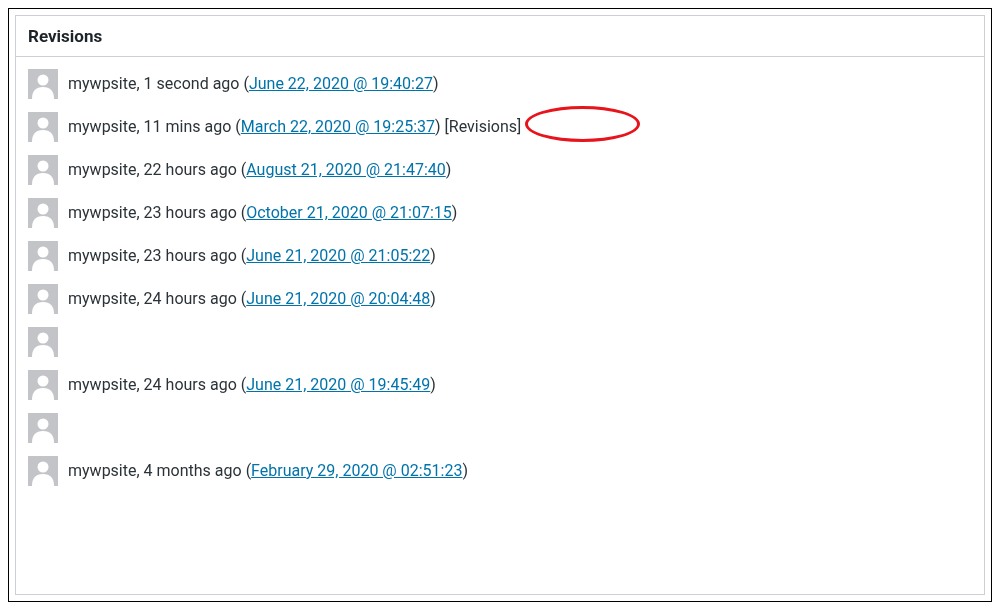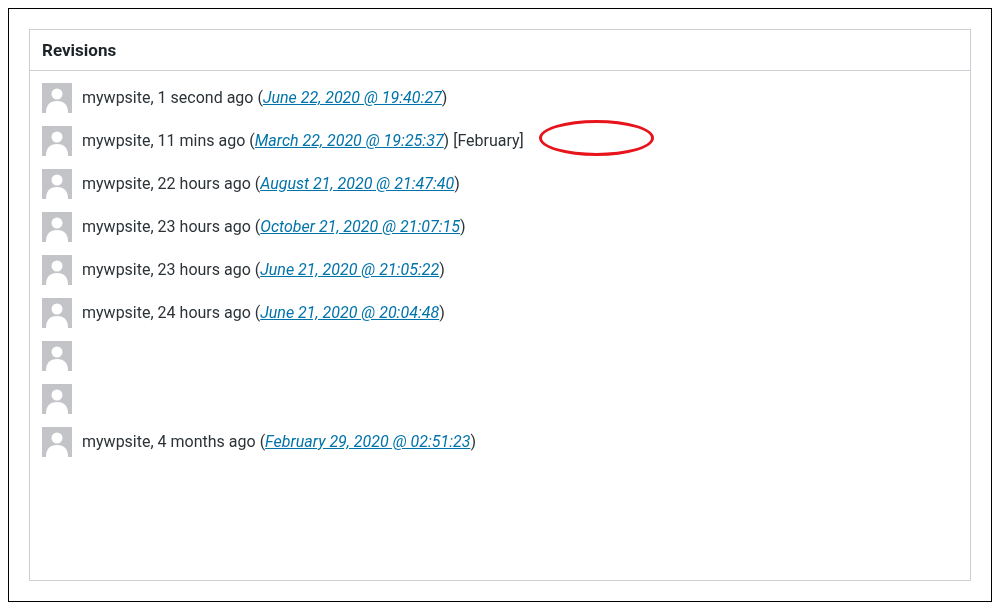--- a/index.html
+++ b/index.html
@@ -11,21 +11,21 @@
       font-family: -apple-system, BlinkMacSystemFont, "Segoe UI", Roboto, Helvetica, Arial, sans-serif;
       background: #fff;
       width: 1000px;
       height: 610px;
       padding: 8px;
     }
     .outer-border {
       border: 1px solid #000;
       width: 100%;
       height: 100%;
-      padding: 20px;
+      padding: 6px;
     }
     .panel {
       border: 1px solid #ccd0d4;
       background: #fff;
       width: 100%;
       height: 100%;
     }
     .panel-header {
       padding: 10px 12px;
       border-bottom: 1px solid #ccd0d4;
@@ -58,21 +58,20 @@
       height: 30px;
     }
     .revision-text {
       font-size: 16px;
       color: #2c3338;
       line-height: 1.5;
     }
     .revision-text a {
       color: #0073aa;
       text-decoration: underline;
-      font-style: italic;
     }
     .autosave-highlight {
       position: absolute;
       border: 3px solid #e8141b;
       border-radius: 50%;
       width: 115px;
       height: 36px;
       left: 497px;
       top: -6px;
       pointer-events: none;
@@ -97,21 +96,21 @@
           <div class="revision-text"><span>mywpsite</span>, <span>1 second ago</span> (<a href="#">June 22, 2020 @ 19:40:27</a>)</div>
         </div>
         <div class="revision-item">
           <div class="avatar">
             <svg viewBox="0 0 30 30" xmlns="http://www.w3.org/2000/svg">
   <rect width="30" height="30" fill="#c3c4c7"></rect>
   <circle cx="15" cy="11" r="5.5" fill="#fff"></circle>
   <path d="M 4 30 Q 4 18 15 18 Q 26 18 26 30 Z" fill="#fff"></path>
 </svg>
           </div>
-          <div class="revision-text"><span>mywpsite</span>, <span>11 mins ago</span> (<a href="#">March 22, 2020 @ 19:25:37</a>)<span> [February]</span></div>
+          <div class="revision-text"><span>mywpsite</span>, <span>11 mins ago</span> (<a href="#">March 22, 2020 @ 19:25:37</a>)<span> [Revisions]</span></div>
           <div class="autosave-highlight"></div>
         </div>
         <div class="revision-item">
           <div class="avatar">
             <svg viewBox="0 0 30 30" xmlns="http://www.w3.org/2000/svg">
   <rect width="30" height="30" fill="#c3c4c7"></rect>
   <circle cx="15" cy="11" r="5.5" fill="#fff"></circle>
   <path d="M 4 30 Q 4 18 15 18 Q 26 18 26 30 Z" fill="#fff"></path>
 </svg>
           </div>
@@ -157,20 +156,30 @@
           </div>
         </div>
         <div class="revision-item">
           <div class="avatar">
             <svg viewBox="0 0 30 30" xmlns="http://www.w3.org/2000/svg">
   <rect width="30" height="30" fill="#c3c4c7"></rect>
   <circle cx="15" cy="11" r="5.5" fill="#fff"></circle>
   <path d="M 4 30 Q 4 18 15 18 Q 26 18 26 30 Z" fill="#fff"></path>
 </svg>
           </div>
+          <div class="revision-text"><span>mywpsite</span>, <span>24 hours ago</span> (<a href="#">June 21, 2020 @ 19:45:49</a>)</div>
+        </div>
+        <div class="revision-item">
+          <div class="avatar">
+            <svg viewBox="0 0 30 30" xmlns="http://www.w3.org/2000/svg">
+  <rect width="30" height="30" fill="#c3c4c7"></rect>
+  <circle cx="15" cy="11" r="5.5" fill="#fff"></circle>
+  <path d="M 4 30 Q 4 18 15 18 Q 26 18 26 30 Z" fill="#fff"></path>
+</svg>
+          </div>
         </div>
         <div class="revision-item">
           <div class="avatar">
             <svg viewBox="0 0 30 30" xmlns="http://www.w3.org/2000/svg">
   <rect width="30" height="30" fill="#c3c4c7"></rect>
   <circle cx="15" cy="11" r="5.5" fill="#fff"></circle>
   <path d="M 4 30 Q 4 18 15 18 Q 26 18 26 30 Z" fill="#fff"></path>
 </svg>
           </div>
           <div class="revision-text"><span>mywpsite</span>, <span>4 months ago</span> (<a href="#">February 29, 2020 @ 02:51:23</a>)</div>

